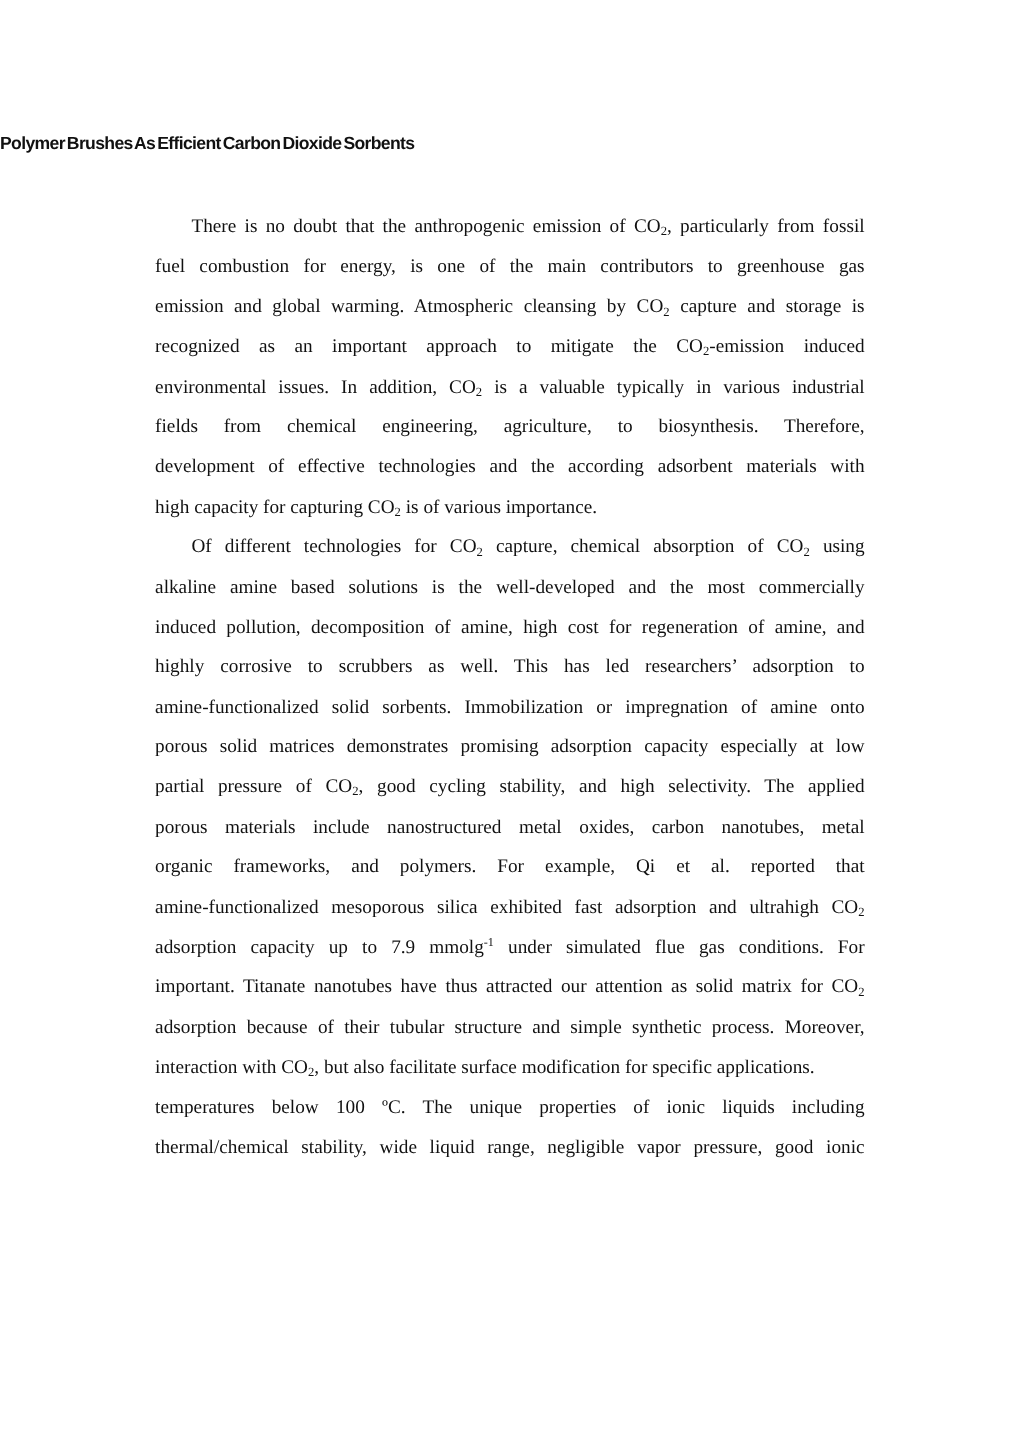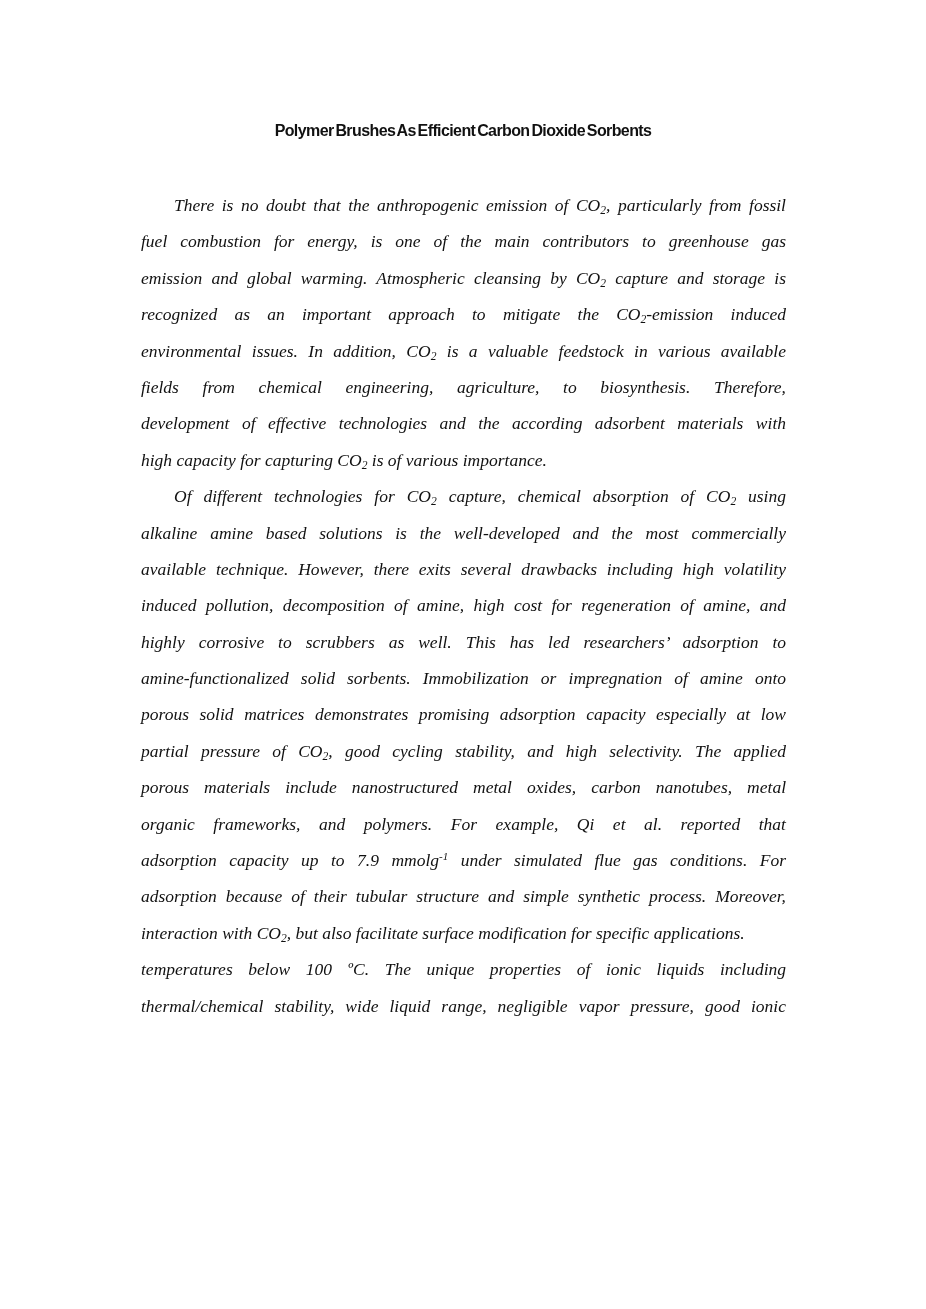--- a/index.html
+++ b/index.html
@@ -18,21 +18,21 @@
       left: 0; top: 0;
       width: 926px;
       height: 1309px;
       background: #ffffff;
     }
     .title {
       position: absolute;
       top: 119px;
       left: 0;
       width: 926px;
-      text-align: center;
+      text-align: left;
       font-family: "Liberation Sans", sans-serif;
       font-weight: bold;
       font-size: 16px;
       letter-spacing: -0.6px;
       word-spacing: -2px;
       color: #111111;
       line-height: 24px;
     }
     .body-text {
       position: absolute;
@@ -43,21 +43,20 @@
       font-size: 17.5px;
       color: #111111;
     }
     .line {
       display: block;
       height: 36.4px;
       line-height: 24px;
       white-space: nowrap;
       text-align: justify;
       text-align-last: justify;
-      font-style: italic;
     }
     .line.last {
       text-align-last: left;
     }
     .line.indent {
       padding-left: 33px;
     }
     sub {
       font-size: 11.5px;
       vertical-align: -3px;
@@ -75,38 +74,39 @@
 <div class="page">
   <div class="title">Polymer Brushes As Efficient Carbon Dioxide Sorbents</div>
 
   <div class="body-text">
 
     <div>
       <span class="line indent"><span>There is no doubt that the anthropogenic emission of CO</span><sub>2</sub><span>, particularly from fossil</span></span>
       <span class="line"><span>fuel combustion for energy, is one of the main contributors to greenhouse gas</span></span>
       <span class="line"><span>emission and global warming. Atmospheric cleansing by CO</span><sub>2</sub><span> capture and storage is</span></span>
       <span class="line"><span>recognized as an important approach to mitigate the CO</span><sub>2</sub><span>-emission induced</span></span>
-      <span class="line"><span>environmental issues. In addition, CO</span><sub>2</sub><span> is a valuable feedstock in various available</span></span>
+      <span class="line"><span>environmental issues. In addition, CO</span><sub>2</sub><span> is a valuable typically in various industrial</span></span>
       <span class="line"><span>fields from chemical engineering, agriculture, to biosynthesis. Therefore,</span></span>
       <span class="line"><span>development of effective technologies and the according adsorbent materials with</span></span>
       <span class="line last"><span>high capacity for capturing CO</span><sub>2</sub><span> is of various importance.</span></span>
     </div>
 
     <div>
       <span class="line indent"><span>Of different technologies for CO</span><sub>2</sub><span> capture, chemical absorption of CO</span><sub>2</sub><span> using</span></span>
       <span class="line"><span>alkaline amine based solutions is the well-developed and the most commercially</span></span>
-      <span class="line"><span>available technique. However, there exits several drawbacks including high volatility</span></span>
       <span class="line"><span>induced pollution, decomposition of amine, high cost for regeneration of amine, and</span></span>
       <span class="line"><span>highly corrosive to scrubbers as well. This has led researchers’ adsorption to</span></span>
       <span class="line"><span>amine-functionalized solid sorbents. Immobilization or impregnation of amine onto</span></span>
       <span class="line"><span>porous solid matrices demonstrates promising adsorption capacity especially at low</span></span>
       <span class="line"><span>partial pressure of CO</span><sub>2</sub><span>, good cycling stability, and high selectivity. The applied</span></span>
       <span class="line"><span>porous materials include nanostructured metal oxides, carbon nanotubes, metal</span></span>
       <span class="line"><span>organic frameworks, and polymers. For example, Qi et al. reported that</span></span>
+      <span class="line"><span>amine-functionalized mesoporous silica exhibited fast adsorption and ultrahigh CO</span><sub>2</sub></span>
       <span class="line"><span>adsorption capacity up to 7.9 mmolg</span><sup>-1</sup><span> under simulated flue gas conditions. For</span></span>
+      <span class="line"><span>important. Titanate nanotubes have thus attracted our attention as solid matrix for CO</span><sub>2</sub></span>
       <span class="line"><span>adsorption because of their tubular structure and simple synthetic process. Moreover,</span></span>
       <span class="line last"><span>interaction with CO</span><sub>2</sub><span>, but also facilitate surface modification for specific applications.</span></span>
     </div>
 
     <div>
       <span class="line"><span>temperatures below 100 ºC. The unique properties of ionic liquids including</span></span>
       <span class="line"><span>thermal/chemical stability, wide liquid range, negligible vapor pressure, good ionic</span></span>
     </div>
 
   </div>

